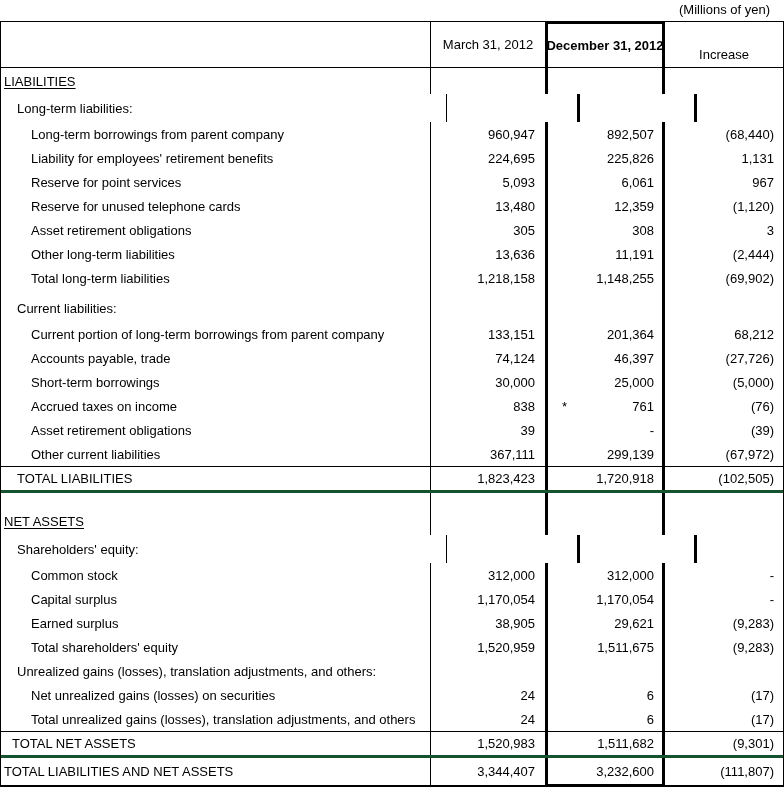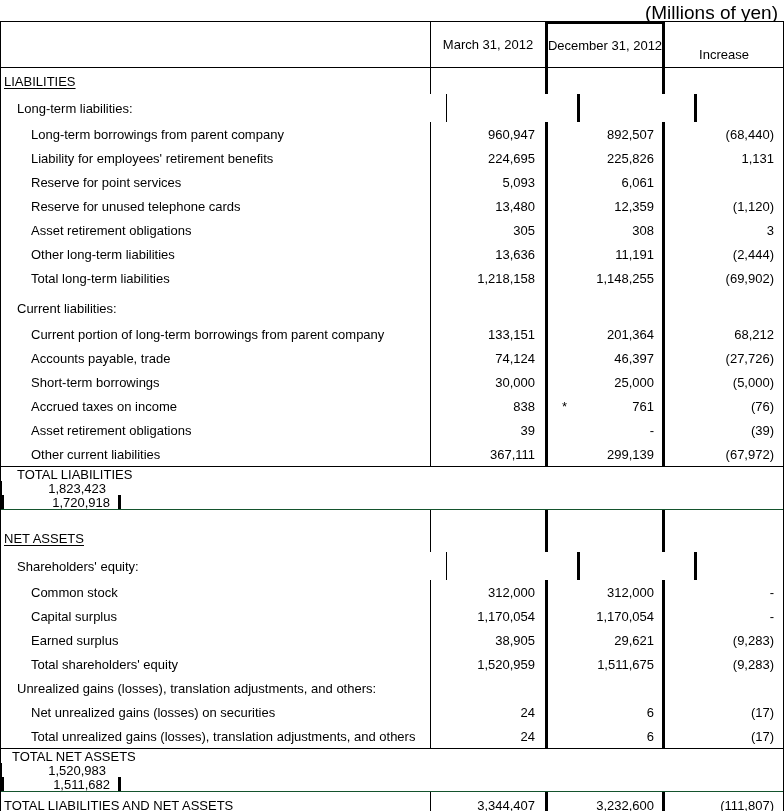--- a/index.html
+++ b/index.html
@@ -5,22 +5,22 @@
   html, body {
     margin: 0; padding: 0;
     width: 784px; height: 811px;
     background: #ffffff;
     font-family: "Liberation Sans", sans-serif;
     font-size: 13px;
     color: #000;
     overflow: hidden;
   }
   .units-note {
-    position: absolute; top: 2px; right: 6px;
-    font-size: 19px;
+    position: absolute; top: 2px; right: 14px;
+    font-size: 13px;
   }
   .bs-table {
     position: absolute; top: 21px; left: 0;
     width: 784px;
     box-sizing: border-box;
     border: 1px solid #000;
     border-bottom-width: 2px;
     background: #fff;
   }
   .row { display: flex; width: 100%; box-sizing: border-box; }
@@ -35,30 +35,30 @@
           justify-content: flex-end; padding-right: 8px; position: relative; }
   .c-v3 { flex: 1; justify-content: flex-end; padding-right: 9px; }
 
   .ind-0 { padding-left: 3px; }
   .ind-1 { padding-left: 11px; }
   .ind-2 { padding-left: 16px; }
   .ind-3 { padding-left: 30px; }
 
   .header-row { height: 46px; border-bottom: 1px solid #000; }
   .header-row .cell { justify-content: center; padding-right: 0; text-align: center; }
-  .header-row .c-v2 { border-top: 2px solid #000; }
+  .header-row .c-v2 { border-top: 2px solid #000; font-weight: bold; }
   .two-line { line-height: 1.3; text-align: center; margin-top: 39px; }
 
   .k-section      { height: 26px; }
   .k-section-gap  { height: 42px; }
   .k-group        { height: 28px; gap: 16px; }
   .k-group-gap    { height: 32px; }
   .k-group-tight  { height: 24px; justify-content: center; }
   .k-item         { height: 24px; }
-  .k-subtotal     { height: 44px; border-top: 1px solid #000; border-bottom: 1px solid #14532d; flex-direction: column; }
+  .k-subtotal     { height: 27px; border-top: 1px solid #000; border-bottom: 3px solid #14532d; }
   .k-grand        { height: 27px; }
 
   .k-section-gap .c-label,
   .k-group .c-label,
   .k-group-gap .c-label { align-items: flex-end; padding-bottom: 6px; }
 
   .row:last-child .c-v2 { border-bottom: 1px solid #000; }
 
   .underlined { text-decoration: underline; text-underline-offset: 2px; }
   .marker { position: absolute; left: 14px; top: 50%; transform: translateY(-50%); }
@@ -141,20 +141,23 @@
       <div class="row k-item">
         <div class="cell c-label ind-3">
           <span>Reserve for point services</span>
         </div>
         <div class="cell c-v1">
           <span>5,093</span>
         </div>
         <div class="cell c-v2">
           <span>6,061</span>
         </div>
+        <div class="cell c-v3">
+          <span>967</span>
+        </div>
       </div>
       <div class="row k-item">
         <div class="cell c-label ind-3">
           <span>Reserve for unused telephone cards</span>
         </div>
         <div class="cell c-v1">
           <span>13,480</span>
         </div>
         <div class="cell c-v2">
           <span>12,359</span>

